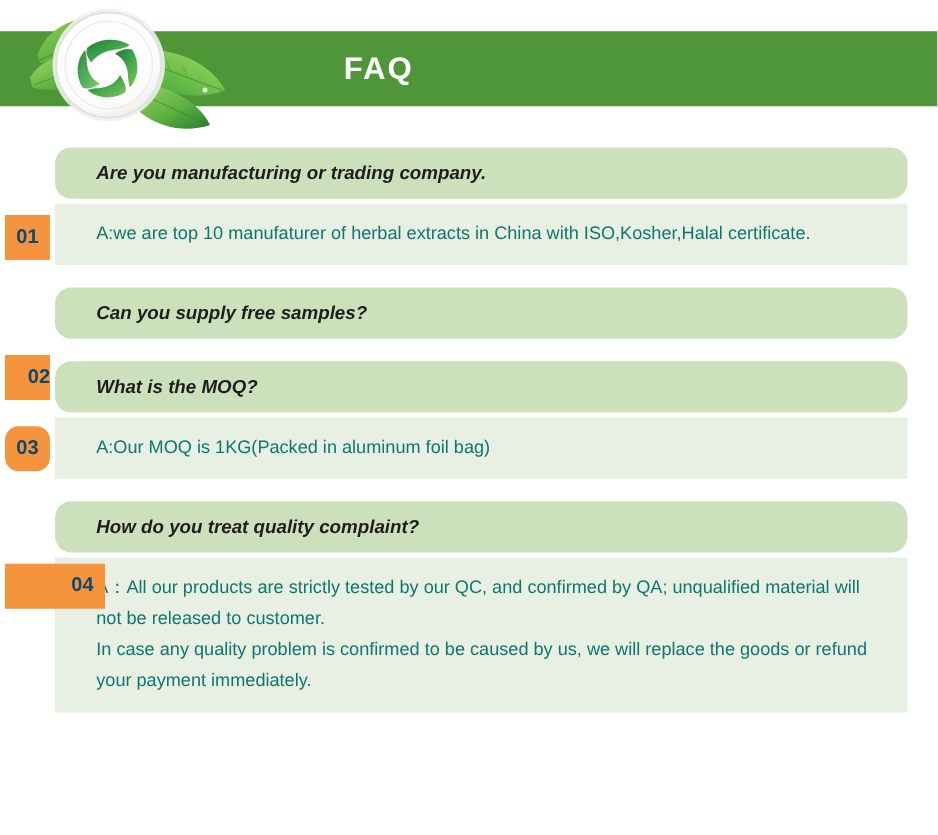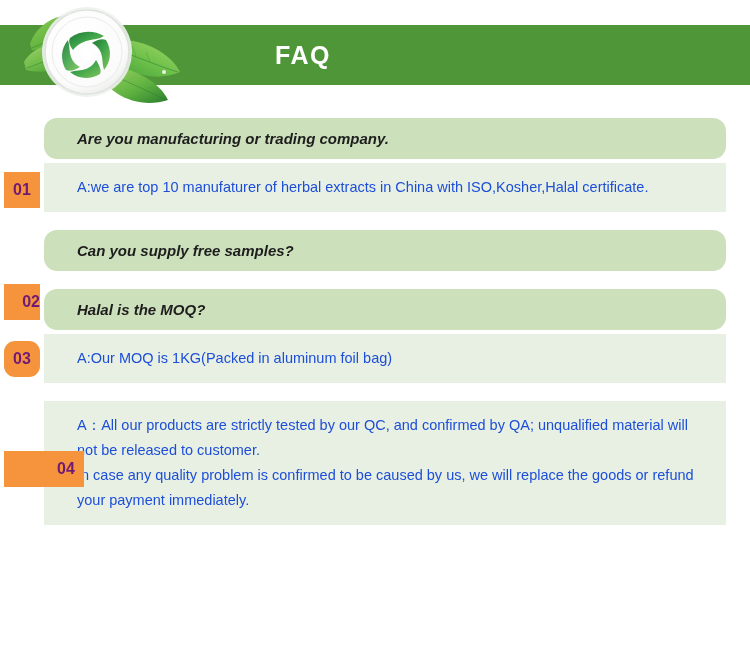--- a/index.html
+++ b/index.html
@@ -63,21 +63,21 @@
   .faq-item {
     position: relative;
     margin-bottom: 18px;
   }
   .faq-badge {
     position: absolute;
     left: 4px;
     width: 36px;
     height: 36px;
     background: #f5943d;
-    color: #701a75;
+    color: #0c4a6e;
     font-size: 16px;
     font-weight: bold;
     text-align: center;
     line-height: 36px;
     z-index: 3;
   }
   .faq-question {
     margin-left: 44px;
     margin-right: 24px;
     background: #cde0bc;
@@ -98,21 +98,21 @@
   }
   .faq-answer {
     margin-left: 44px;
     margin-right: 24px;
     margin-top: 4px;
     background: #e8f0e4;
     padding: 12px 14px 12px 33px;
   }
   .faq-answer-line {
     font-size: 14.5px;
-    color: #1d4ed8;
+    color: #0f766e;
     line-height: 25px;
     white-space: pre-wrap;
   }
 </style>
 </head>
 <body>
 
 <div class="header">
   <div class="header-band"></div>
 
@@ -203,28 +203,31 @@
   <div class="faq-item">
     <div class="faq-badge" style="top:54px;text-align:right;">02</div>
     <div class="faq-question">
       <div class="faq-question-text">Can you supply free samples?</div>
     </div>
   </div>
 
   <div class="faq-item">
     <div class="faq-badge" style="top:52px;border-radius:11px;">03</div>
     <div class="faq-question">
-      <div class="faq-question-text">Halal is the MOQ?</div>
+      <div class="faq-question-text">What is the MOQ?</div>
     </div>
     <div class="faq-answer">
       <div class="faq-answer-line">A:Our MOQ is 1KG(Packed in aluminum foil bag)</div>
     </div>
   </div>
 
   <div class="faq-item">
     <div class="faq-badge" style="top:50px;padding-left:44px;">04</div>
+    <div class="faq-question">
+      <div class="faq-question-text">How do you treat quality complaint?</div>
+    </div>
     <div class="faq-answer">
       <div class="faq-answer-line">A：All our products are strictly tested by our QC, and confirmed by QA; unqualified material will not be released to customer.</div>
       <div class="faq-answer-line">In case any quality problem is confirmed to be caused by us, we will replace the goods or refund your payment immediately.</div>
     </div>
   </div>
 
 </div>
 
 </body></html>

